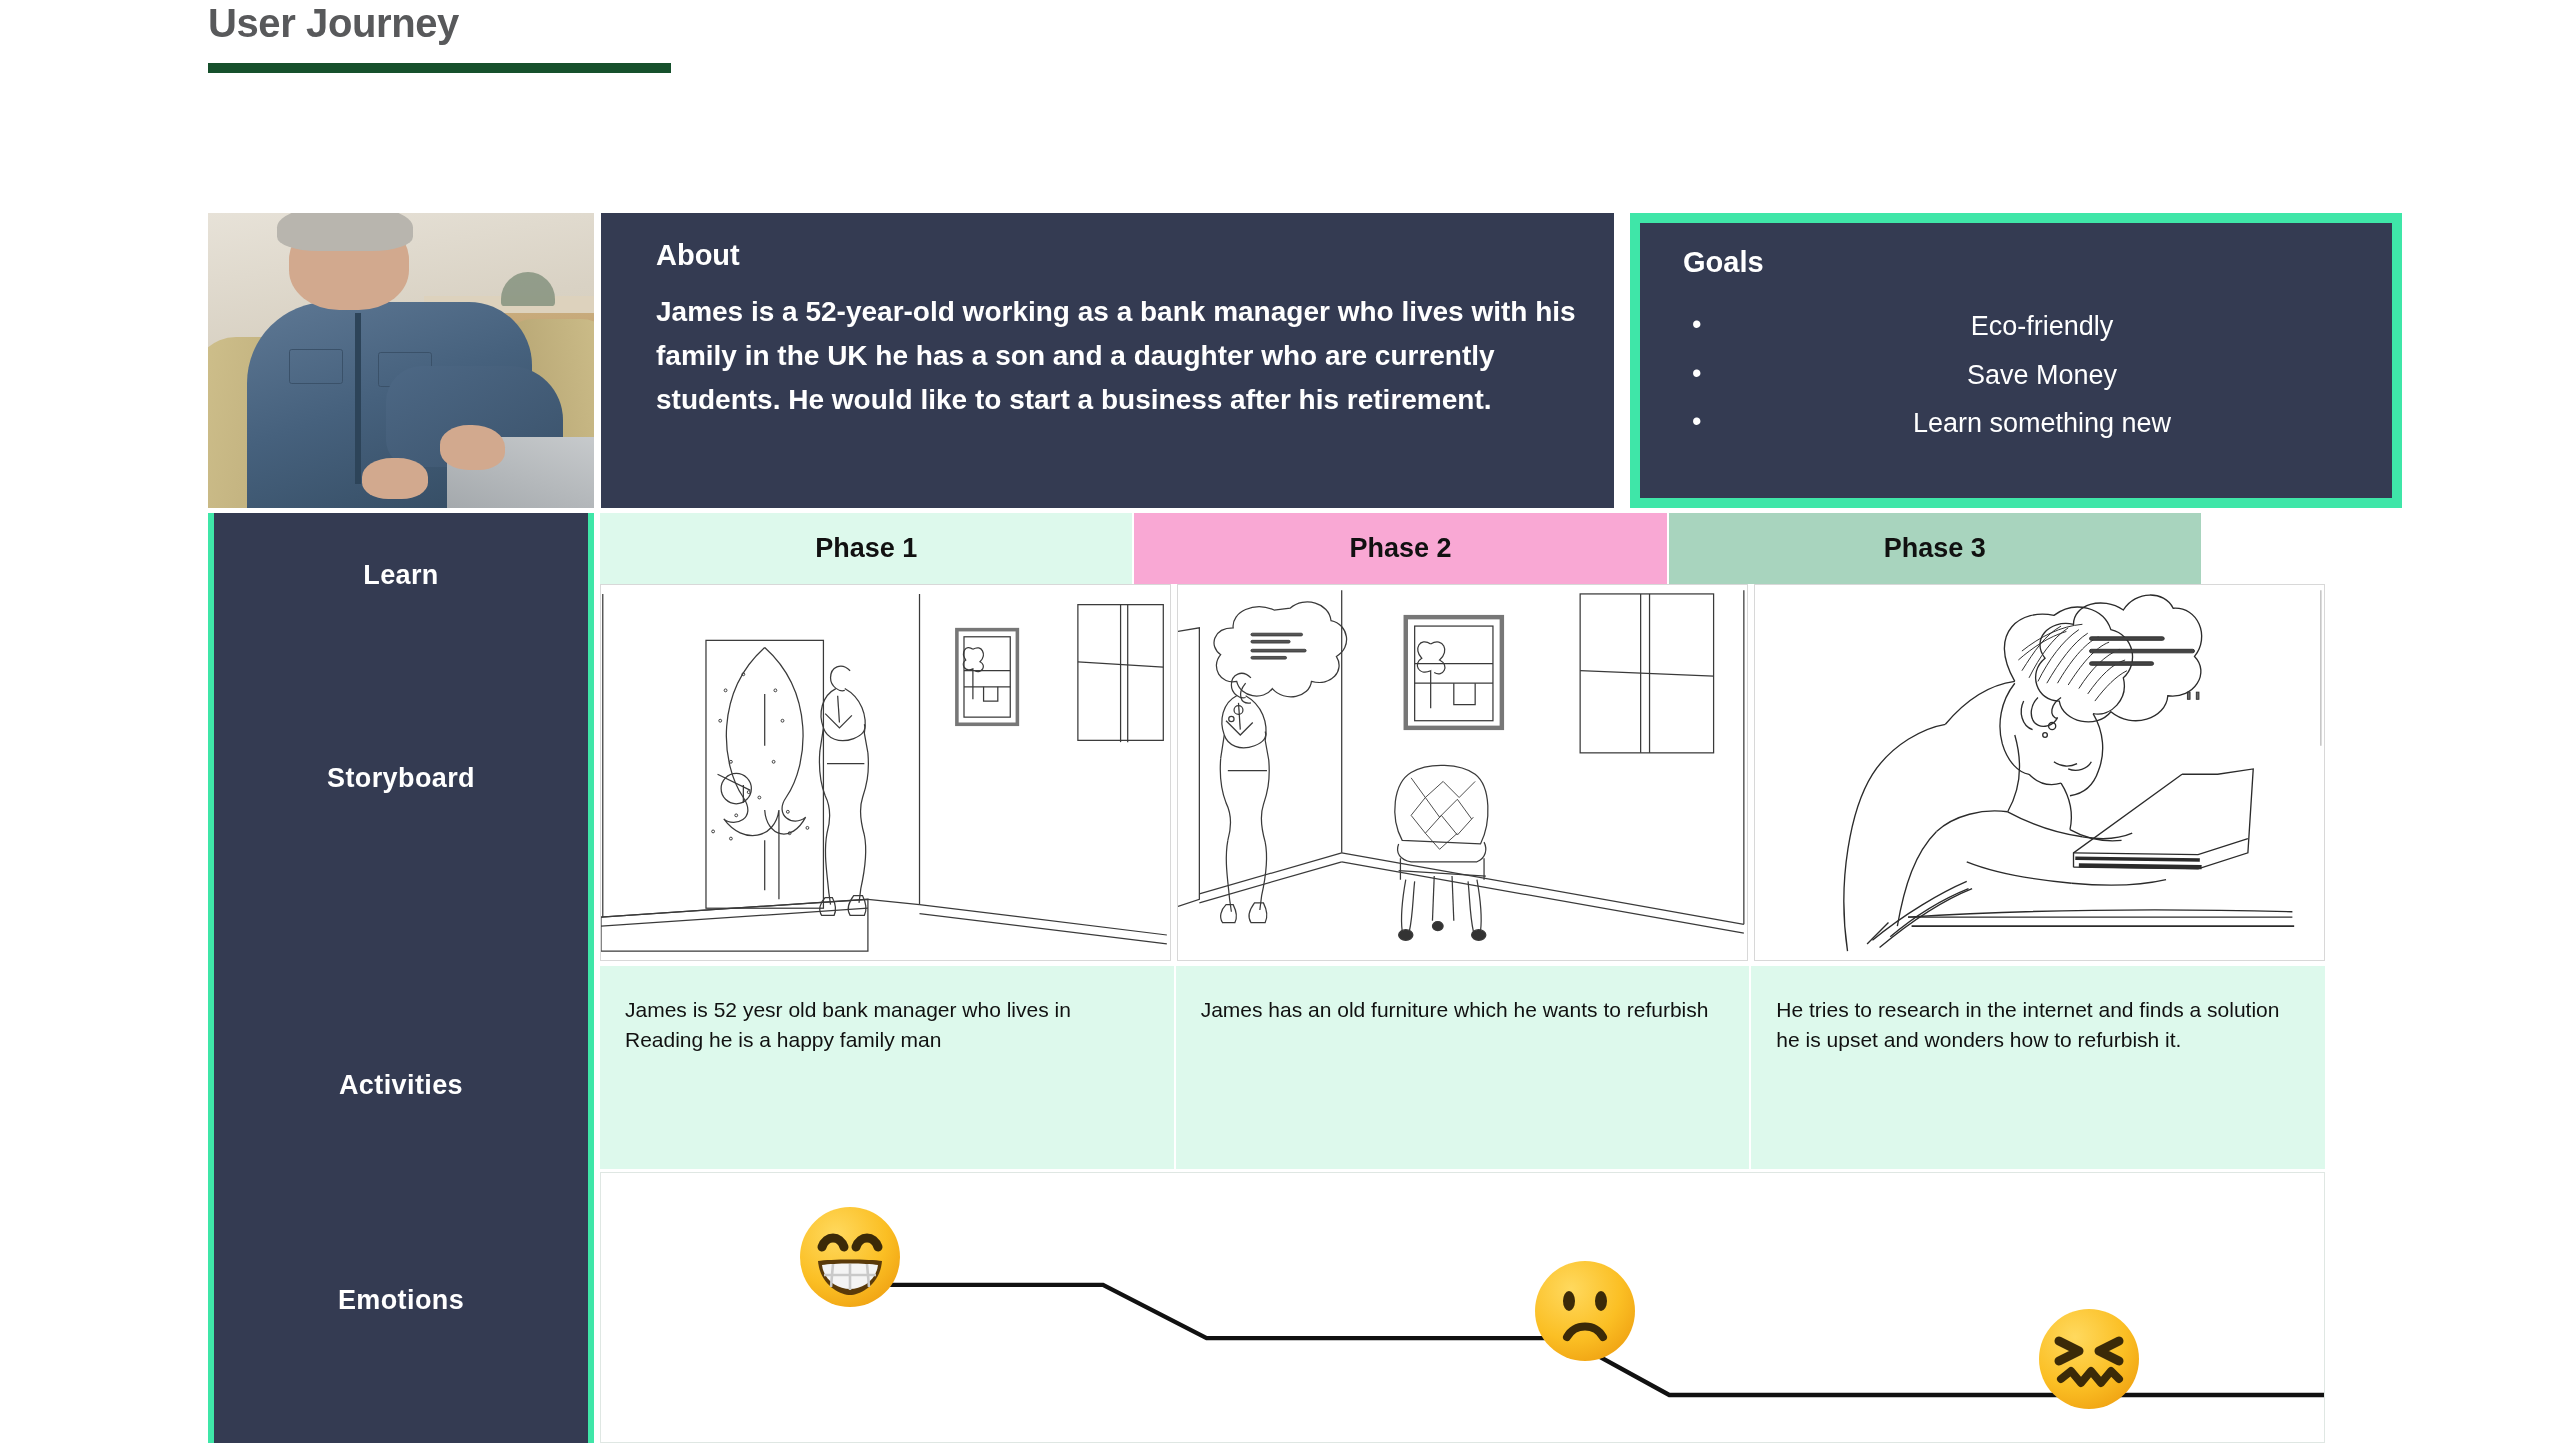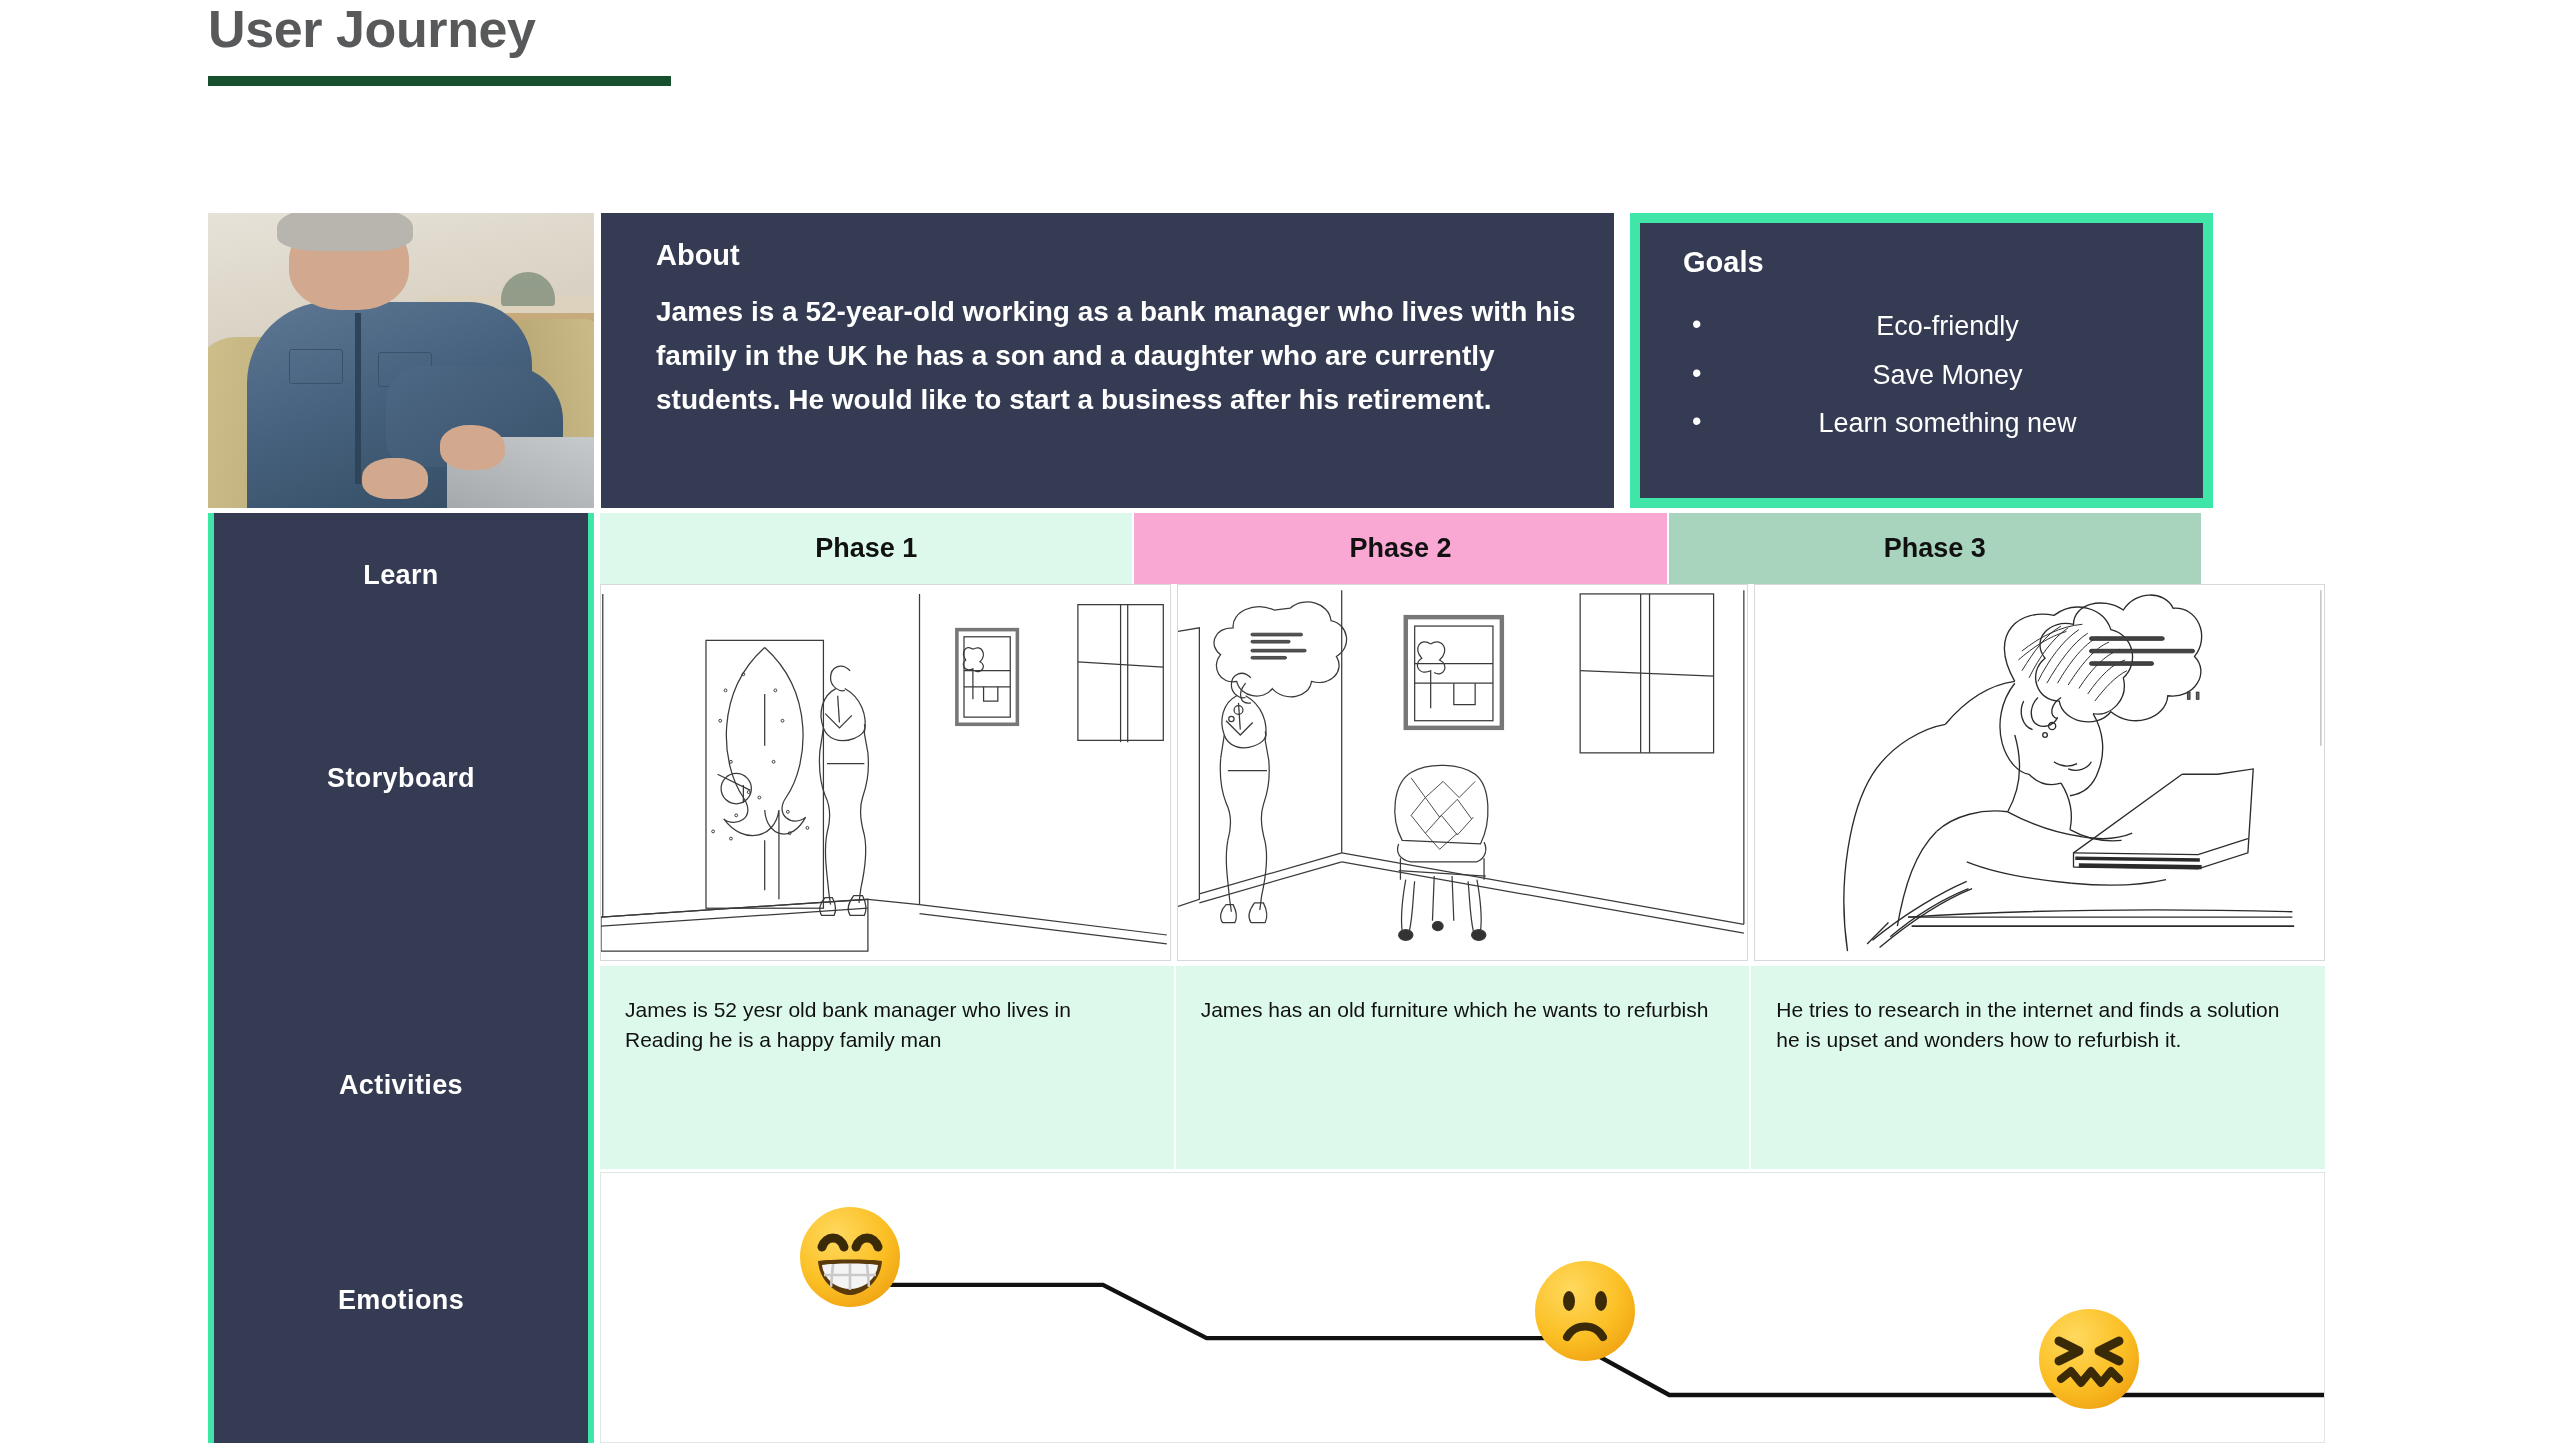--- a/index.html
+++ b/index.html
@@ -7,21 +7,21 @@
   html, body {
     width: 2576px; height: 1444px;
     background: #ffffff;
     font-family: "Liberation Sans", sans-serif;
     overflow: hidden;
   }
 
   
   #page-title-wrap { position: absolute; left: 208px; top: 1.8px; }
   #page-title {
-    font-size: 52px; font-weight: bold; color: #58595b;
+    font-size: 40px; font-weight: bold; color: #58595b;
     letter-spacing: -0.4px; line-height: 1.05;
   }
   #title-rule {
     width: 463px; height: 9.8px; background: #16502c;
     margin-top: 19.7px;
   }
 
   
   #persona-photo {
     position: absolute; left: 208px; top: 213px;
@@ -69,21 +69,21 @@
     width: 1013px; height: 295px;
     background:#343b52; color:#ffffff;
     border: 3.6px solid #343b52;
     padding: 23px 32px 0 52px;
   }
   #about-title { font-size: 29px; font-weight: bold; margin-bottom: 18px; }
   #about-body { font-size: 28px; line-height: 1.57; font-weight: 700; }
 
   #goals-card {
     position: absolute; left: 1630px; top: 213px;
-    width: 583px; height: 295px;
+    width: 772px; height: 295px;
     background:#343b52;
     border: 10.7px solid #3fe6a8;
     padding: 23px 27px 0 43px; color:#ffffff;
   }
   #goals-title { font-size: 29px; font-weight: bold; margin-bottom: 23px; }
   #goals-list { list-style: none; text-align: center; }
   #goals-list li { font-size: 27px; line-height: 1.8; position: relative; padding-left: 36px; }
   #goals-list li::before {
     content:"\2022"; position:absolute; left: 9px; top:-1.8px; font-size: 27px;
   }

